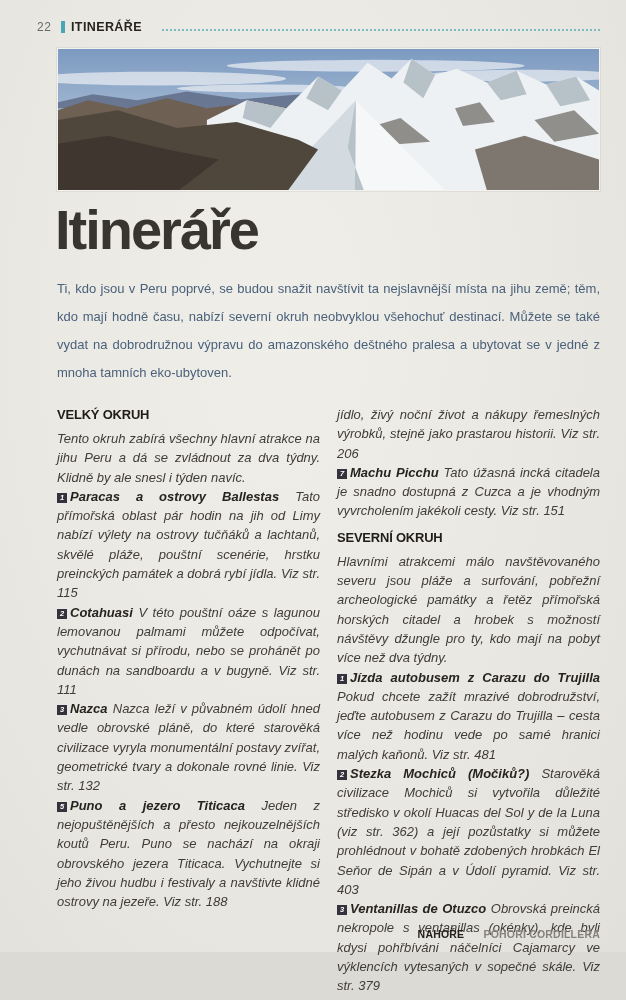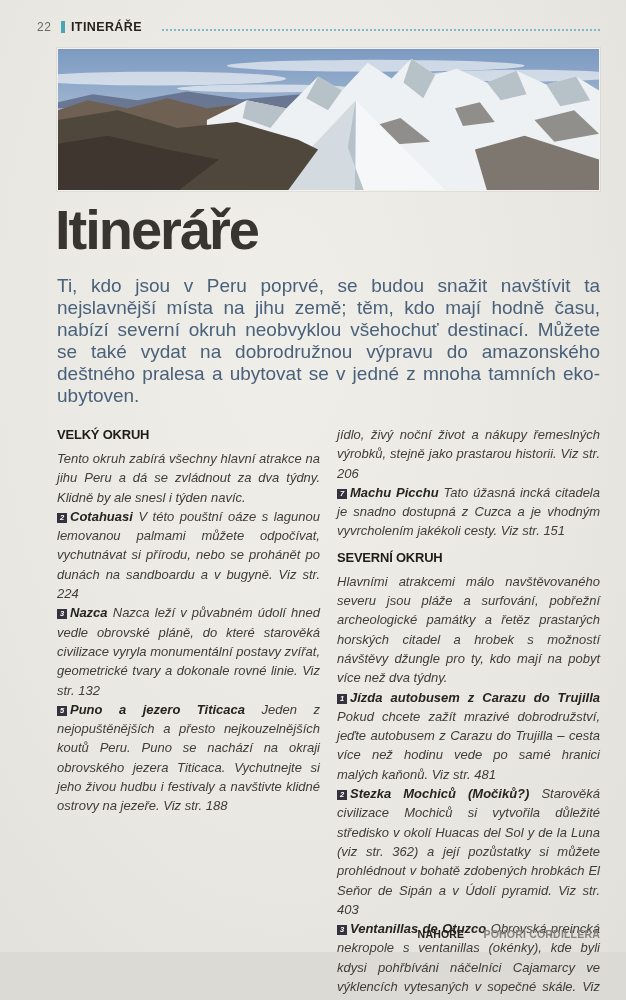--- a/index.html
+++ b/index.html
@@ -21,21 +21,21 @@
   .hdr .sec { font-size:12.5px; font-weight:bold; color:#26231f; letter-spacing:.4px; }
   .rule { border-bottom:2px dotted #7cbac6; margin-left:20px; height:8px; }
   
   .hero { margin:14px 0 0 20px; width:543px; height:143px; border:1px solid #f3f2ee;
           box-shadow:0 0 0 1px rgba(0,0,0,.05); overflow:hidden; }
   .hero svg { display:block; width:100%; height:100%; }
   
   .title { margin:8px 0 0 18px; font-size:56px; font-weight:bold; letter-spacing:-2px;
            color:#38342f; line-height:62px; }
   
-  .intro { margin:14px 0 0 20px; width:543px; font-size:19px; line-height:22px;
+  .intro { margin:14px 0 0 20px; width:543px; font-size:13px; line-height:28px;
            color:#4a617a; text-align:justify; }
   
   .cols { display:flex; gap:17px; margin:18px 0 0 20px; width:543px; }
   .col { width:263px; }
   .h2 { font-size:13.5px; font-weight:bold; color:#1f1c19; letter-spacing:-.2px;
         margin:2px 0 7px; transform:scaleX(.96); transform-origin:left; }
   .h2.mt { margin-top:9px; }
   .col p { font-size:13px; line-height:19.3px; color:#403c37; text-align:justify;font-style:italic; }
   .col p b { color:#27241f; }
   .badge { display:inline-block; width:10px; height:10px; background:#34333d; color:#fff;
@@ -100,31 +100,32 @@
 
   <h1 class="title">Itineráře</h1>
 
   <p class="intro">Ti, kdo jsou v Peru poprvé, se budou snažit navštívit ta nejslavnější místa na jihu země; těm, kdo mají hodně času, nabízí severní okruh neobvyklou všehochuť destinací. Můžete se také vydat na dobrodružnou výpravu do amazonského deštného pralesa a ubytovat se v jedné z mnoha tamních eko-ubytoven.</p>
 
   <div class="cols">
 
     <div class="col">
       <div class="h2">VELKÝ OKRUH</div>
       <p>Tento okruh zabírá všechny hlavní atrakce na jihu Peru a dá se zvládnout za dva týdny. Klidně by ale snesl i týden navíc.</p>
-      <p><span class="badge">2</span><b>Cotahuasi</b> <span>V této pouštní oáze s lagunou lemovanou palmami můžete odpočívat, vychutnávat si přírodu, nebo se prohánět po dunách na sandboardu a v bugyně.  Viz str. 224</span></p>
+      <p><span class="badge">1</span><b>Paracas a ostrovy Ballestas</b> <span>Tato přímořská oblast pár hodin na jih od Limy nabízí výlety na ostrovy tučňáků a lachtanů, skvělé pláže, pouštní scenérie, hrstku preinckých památek a dobrá rybí jídla. Viz str. 115</span></p>
+      <p><span class="badge">2</span><b>Cotahuasi</b> <span>V této pouštní oáze s lagunou lemovanou palmami můžete odpočívat, vychutnávat si přírodu, nebo se prohánět po dunách na sandboardu a v bugyně.  Viz str. 111</span></p>
       <p><span class="badge">3</span><b>Nazca</b> <span>Nazca leží v půvabném údolí hned vedle obrovské pláně, do které starověká civilizace vyryla monumentální postavy zvířat, geometrické tvary a dokonale rovné linie. Viz str. 132</span></p>
       <p><span class="badge">5</span><b>Puno a jezero Titicaca</b> <span>Jeden z nejopuštěnějších a přesto nejkouzelnějších koutů Peru. Puno se nachází na okraji obrovského jezera Titicaca. Vychutnejte si jeho živou hudbu i festivaly a navštivte klidné ostrovy na jezeře. Viz str. 188</span></p>
 
     </div>
 
     <div class="col">
       <p>jídlo, živý noční život a nákupy řemeslných výrobků, stejně jako prastarou historii. Viz str. 206</p>
       <p><span class="badge">7</span><b>Machu Picchu</b> <span>Tato úžasná incká citadela je snadno dostupná z Cuzca a je vhodným vyvrcholením jakékoli cesty. Viz str. 151</span></p>
       <div class="h2 mt">SEVERNÍ OKRUH</div>
-      <p>Hlavními atrakcemi málo navštěvovaného severu jsou pláže a surfování, pobřežní archeologické památky a řetěz prastarých horských citadel a hrobek s možností návštěvy džungle pro ty, kdo mají na pobyt více než dva týdny.</p>
+      <p>Hlavními atrakcemi málo navštěvovaného severu jsou pláže a surfování, pobřežní archeologické památky a řetěz přímořská horských citadel a hrobek s možností návštěvy džungle pro ty, kdo mají na pobyt více než dva týdny.</p>
       <p><span class="badge">1</span><b>Jízda autobusem z Carazu do Trujilla</b> <span>Pokud chcete zažít mrazivé dobrodružství, jeďte autobusem z Carazu do Trujilla – cesta více než hodinu vede po samé hranici malých kaňonů. Viz str. 481</span></p>
       <p><span class="badge">2</span><b>Stezka Mochiců (Močiků?)</b> <span>Starověká civilizace Mochiců si vytvořila důležité středisko v okolí Huacas del Sol y de la Luna (viz str. 362) a její pozůstatky si můžete prohlédnout v bohatě zdobených hrobkách El Seňor de Sipán a v Údolí pyramid. Viz str. 403</span></p>
       <p><span class="badge">3</span><b>Ventanillas de Otuzco</b> <span>Obrovská preincká nekropole s ventanillas (okénky), kde byli kdysi pohřbíváni náčelníci Cajamarcy ve výklencích vytesaných v sopečné skále. Viz str. 379</span></p>
 
     </div>
 
   </div>
 
   <div class="foot">
     <span class="lbl">NAHOŘE</span>

